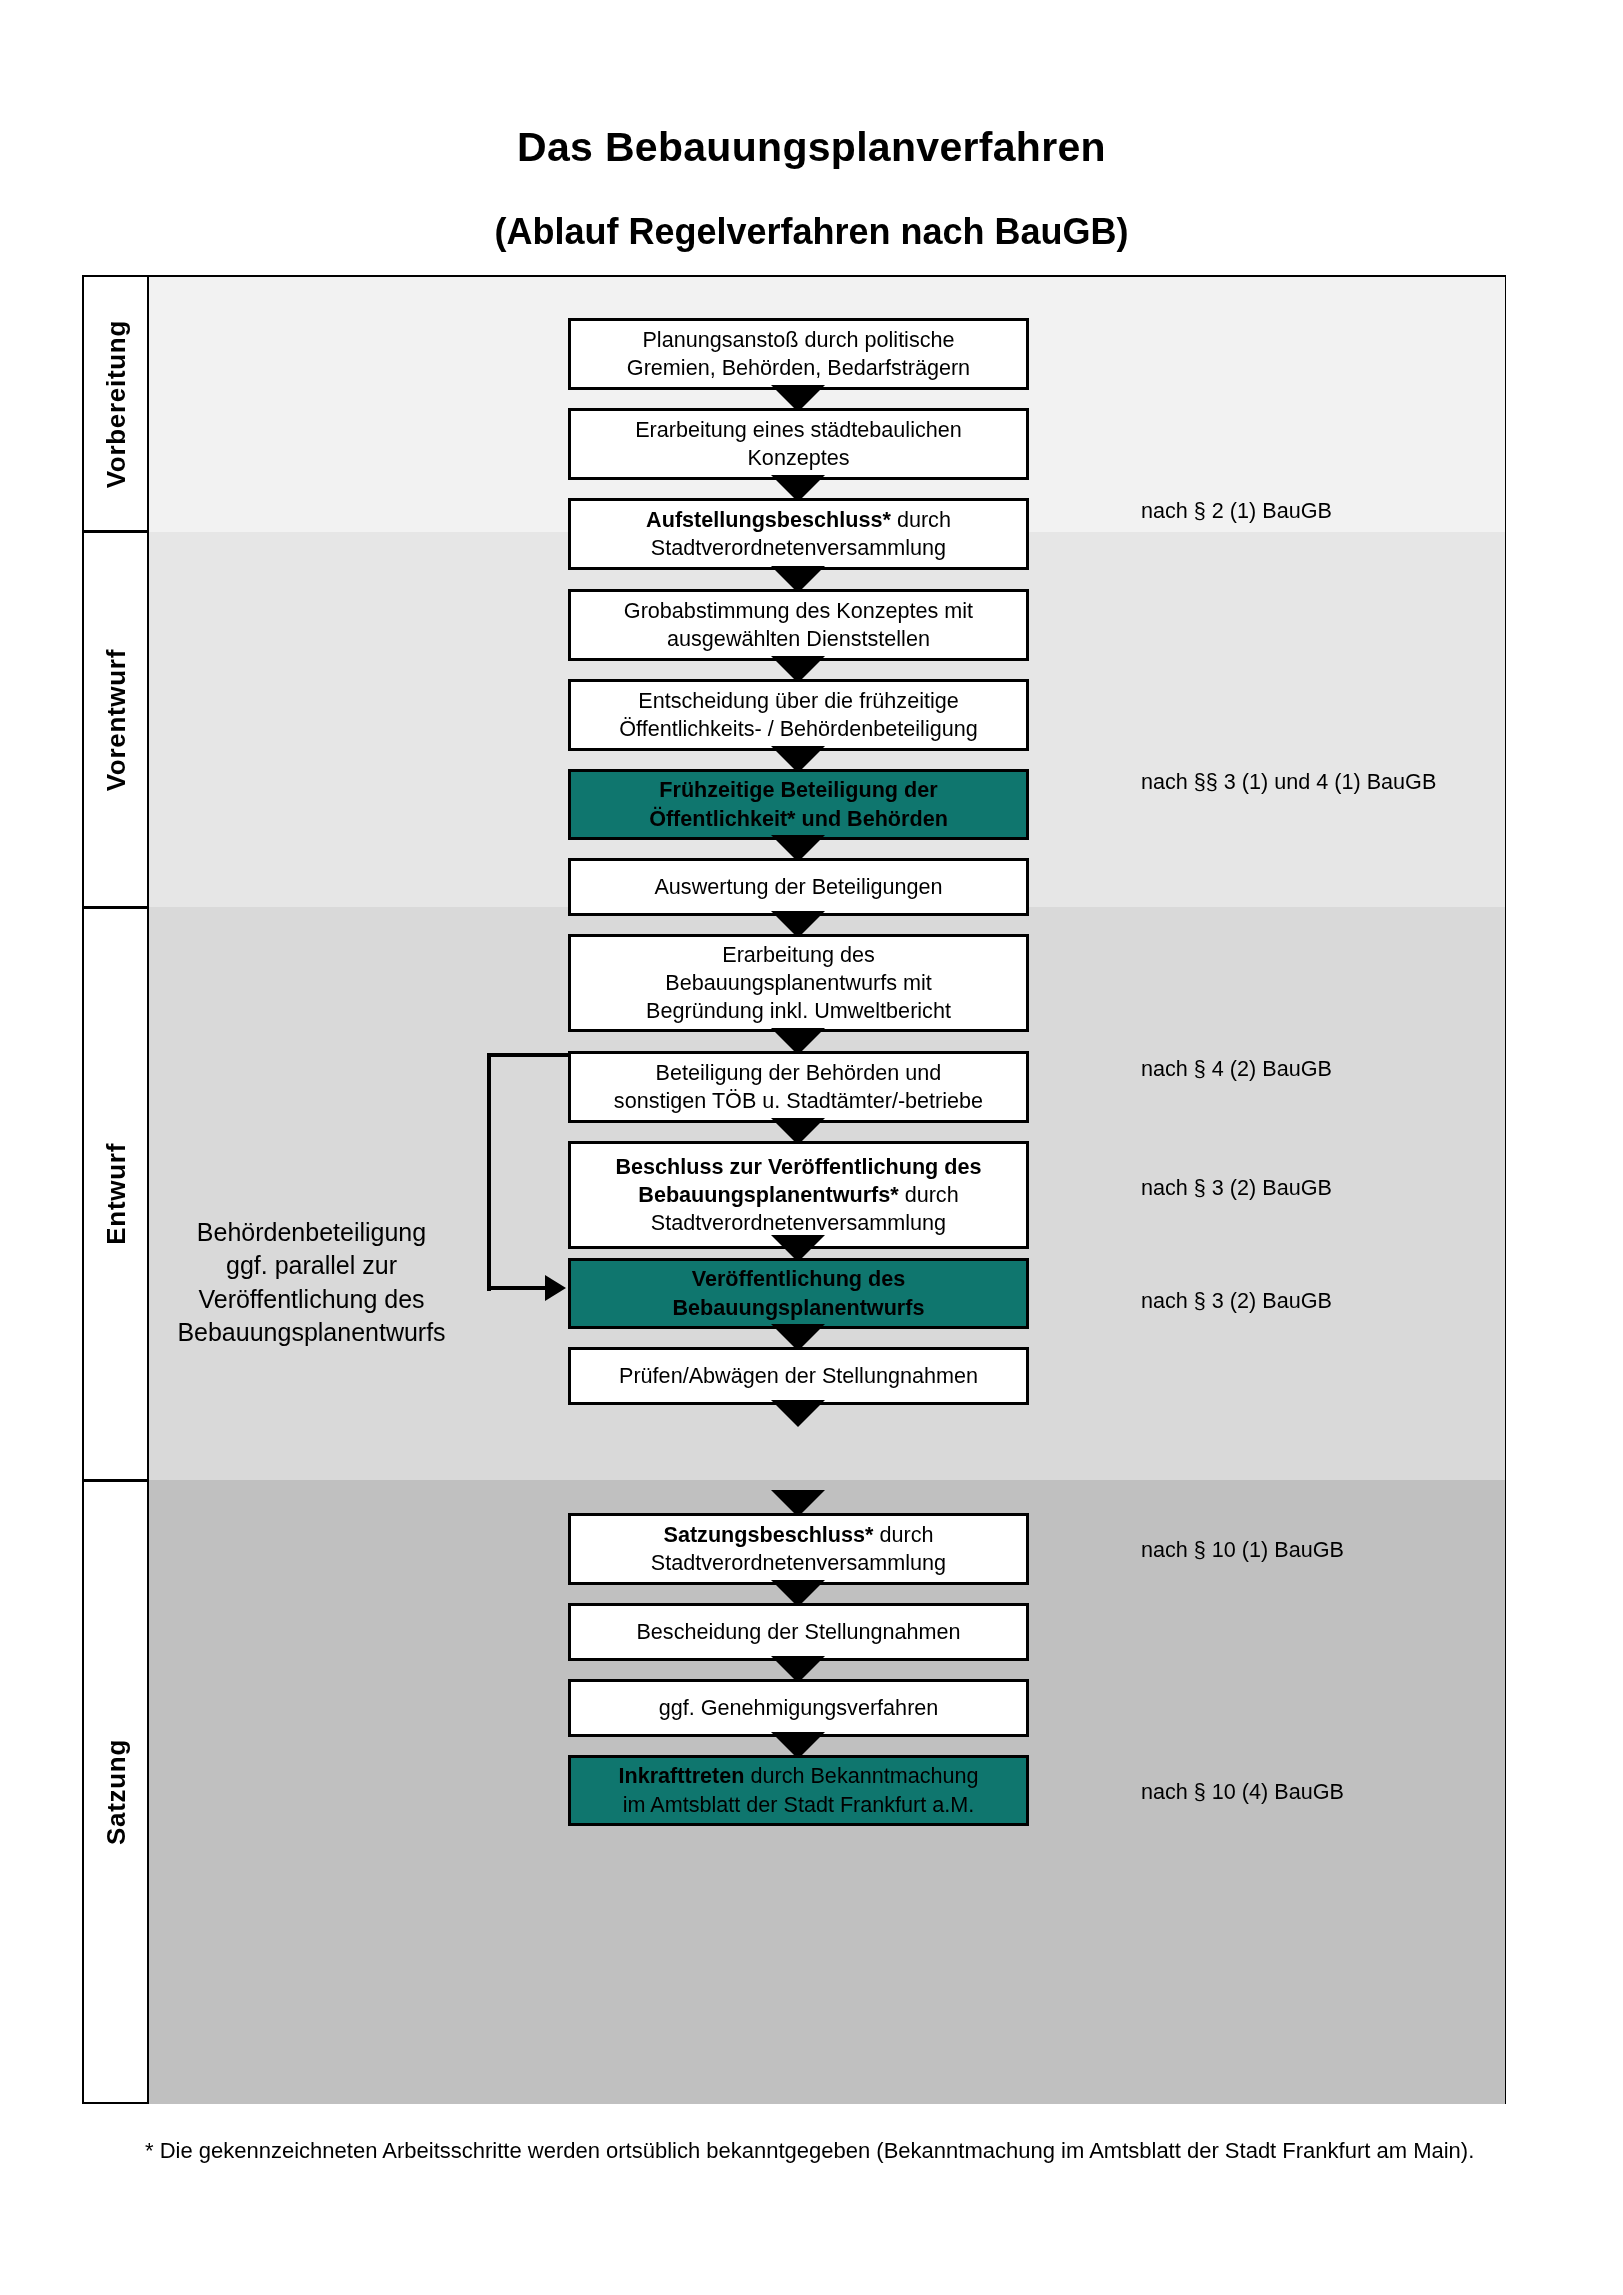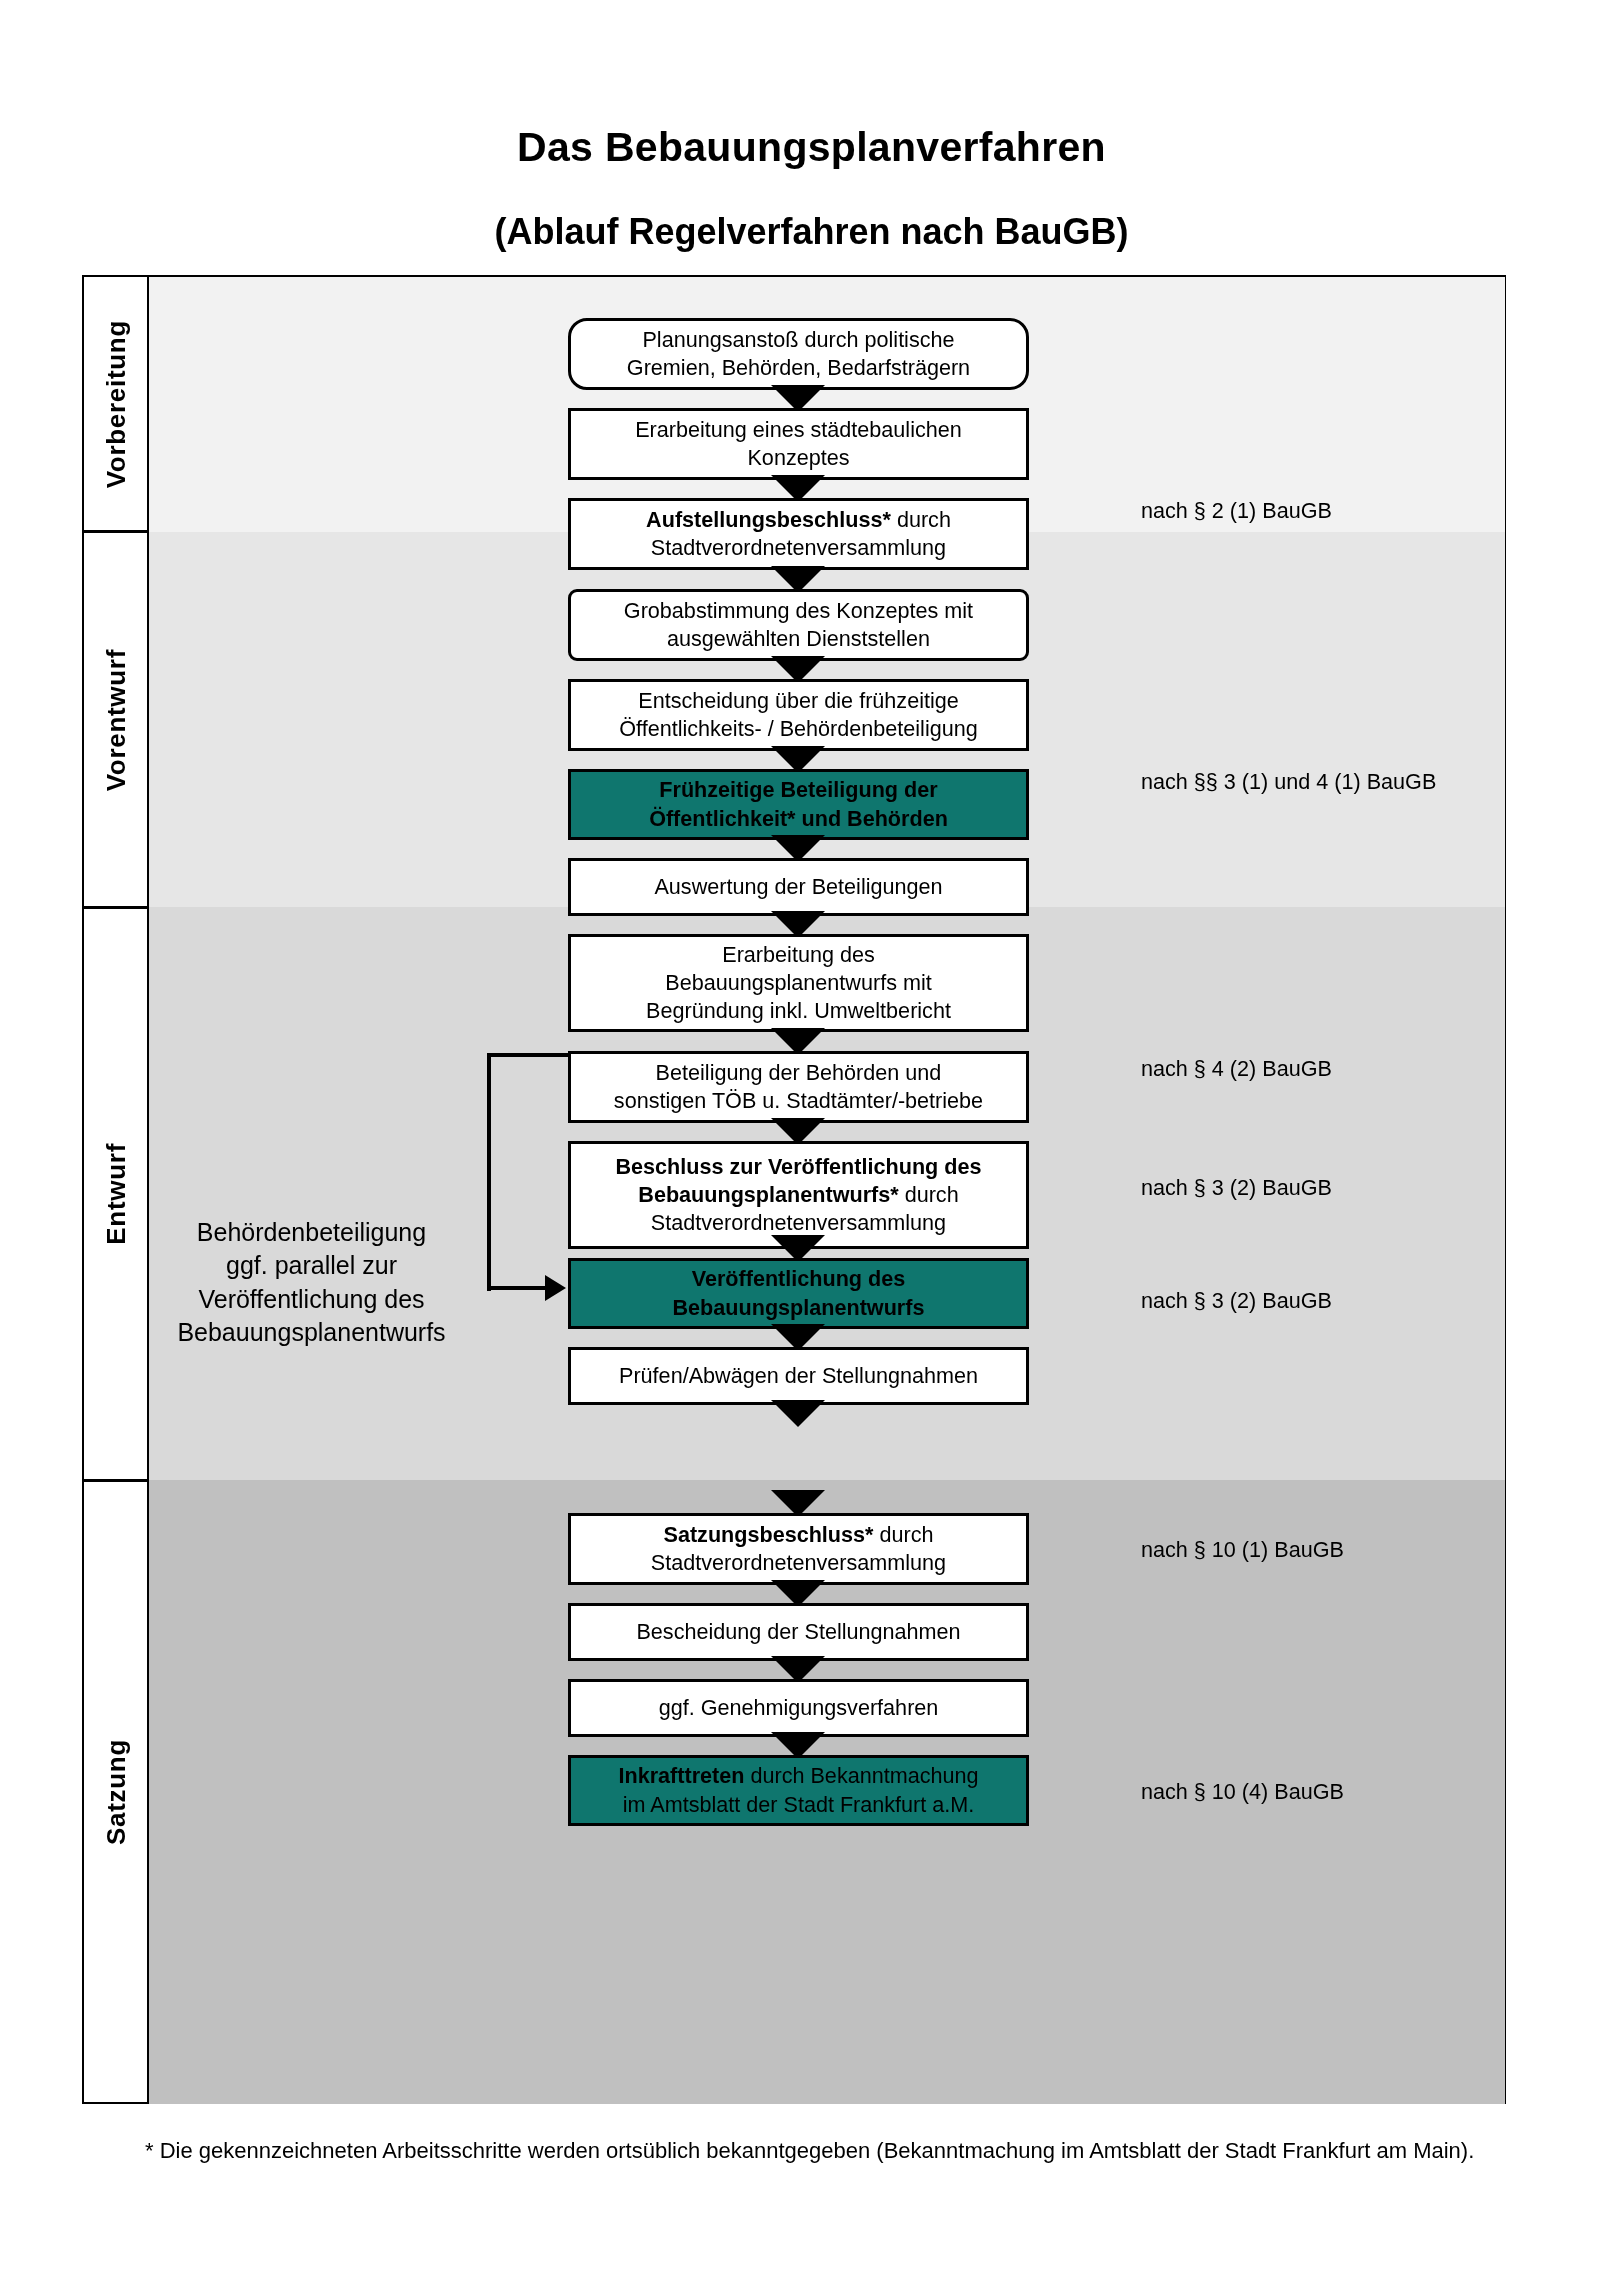--- a/index.html
+++ b/index.html
@@ -143,42 +143,42 @@
     <div class="labelcell" style="top:630px;height:573px;">
       <span class="vtext">Entwurf</span>
     </div>
     <div class="labelsep" style="top:1202px;"></div>
 
     <div class="labelcell" style="top:1203px;height:624px;">
       <span class="vtext">Satzung</span>
     </div>
   </div>
 
-  <div class="pbox" style="left:484px;top:41px;height:72px;border-radius:19px;">
+  <div class="pbox" style="left:484px;top:41px;height:72px;">
     <span>
       <span>Planungsanstoß durch politische</span><br><span>Gremien, Behörden, Bedarfsträgern</span>
     </span>
   </div>
   <div class="arrow" style="left:687px;top:108px;"></div>
 
   <div class="pbox" style="left:484px;top:131px;height:72px;">
     <span>
       <span>Erarbeitung eines städtebaulichen</span><br><span>Konzeptes</span>
     </span>
   </div>
   <div class="arrow" style="left:687px;top:198px;"></div>
 
   <div class="pbox" style="left:484px;top:221px;height:72px;">
     <span>
       <b>Aufstellungsbeschluss*</b><span> durch</span><br><span>Stadtverordnetenversammlung</span>
     </span>
   </div>
   <div class="arrow" style="left:687px;top:289px;"></div>
 
-  <div class="pbox" style="left:484px;top:312px;height:72px;border-radius:9px;">
+  <div class="pbox" style="left:484px;top:312px;height:72px;">
     <span>
       <span>Grobabstimmung des Konzeptes mit</span><br><span>ausgewählten Dienststellen</span>
     </span>
   </div>
   <div class="arrow" style="left:687px;top:379px;"></div>
 
   <div class="pbox" style="left:484px;top:402px;height:72px;">
     <span>
       <span>Entscheidung über die frühzeitige</span><br><span>Öffentlichkeits- / Behördenbeteiligung</span>
     </span>

